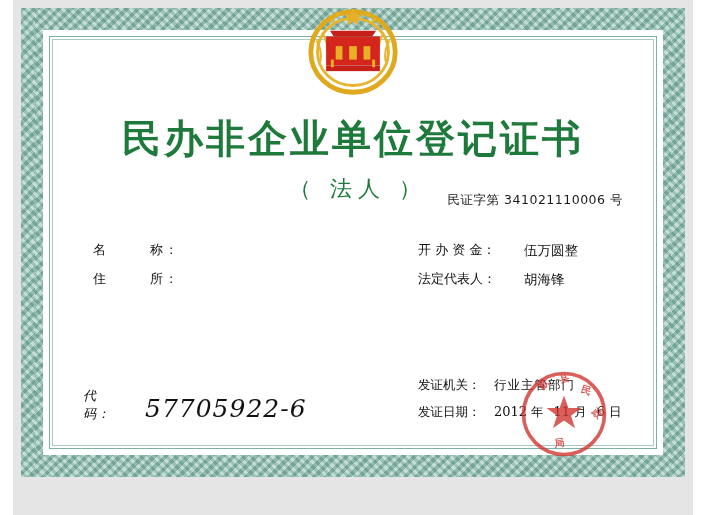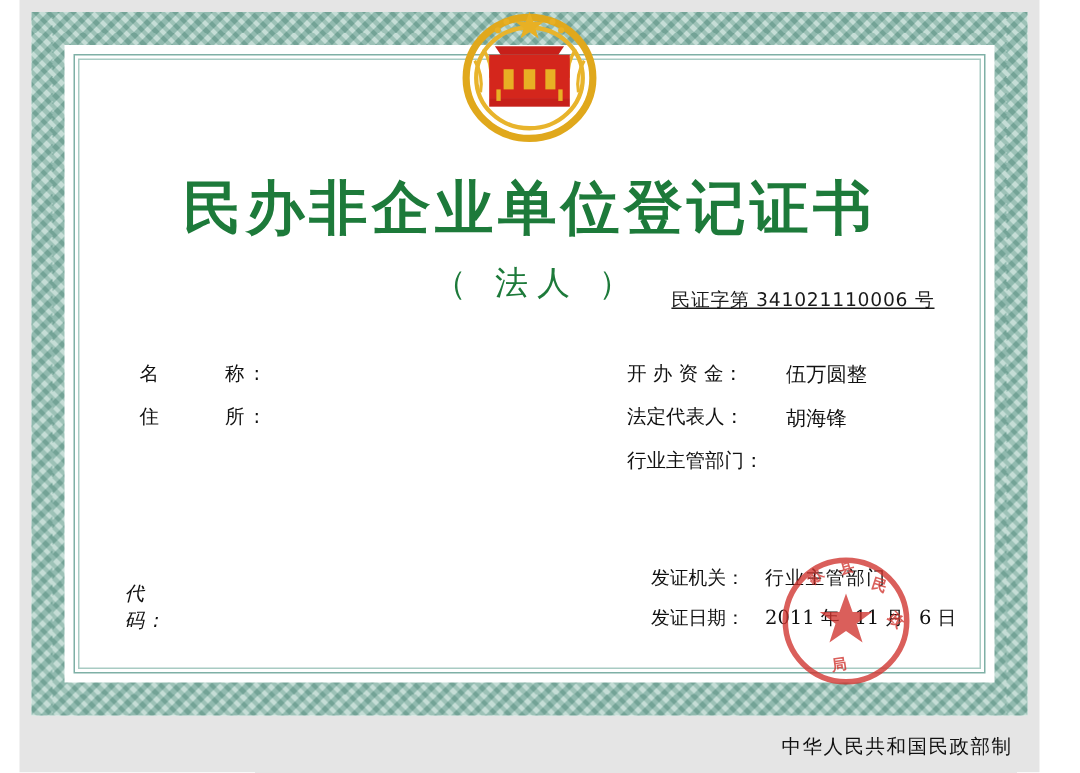--- a/index.html
+++ b/index.html
@@ -102,21 +102,20 @@
   }
   .cert-number {
     position: absolute;
     right: 70px;
     top: 192px;
     font-family: "DejaVu Sans", sans-serif;
     font-size: 12.5px;
     color: #1a1a1a;
     letter-spacing: 0.5px;
     z-index: 4;
-    text-decoration: underline;
   }
 
   .body-area {
     position: absolute;
     left: 50px;
     top: 240px;
     right: 50px;
     bottom: 70px;
     z-index: 4;
   }
@@ -195,21 +194,21 @@
   }
   .code-value {
     font-family: "DejaVu Serif", serif;
     font-size: 25px;
     color: #111;
     letter-spacing: 1px;
   }
 
   .issue-block {
     position: absolute;
-    left: 371px;
+    left: 355px;
     bottom: 14px;
     width: 280px;
   }
   .issue-row {
     display: flex;
     align-items: baseline;
     margin-bottom: 10px;
     font-family: "DejaVu Sans", sans-serif;
     font-size: 12.5px;
     color: #111;
@@ -319,54 +318,50 @@
 
     <div class="col-right">
       <div class="field-row">
         <div class="r-label">开 办 资 金：</div>
         <div class="r-value">伍万圆整</div>
       </div>
       <div class="field-row">
         <div class="r-label">法定代表人：</div>
         <div class="r-value">胡海锋</div>
       </div>
-      <div class="field-row">
-        <div class="r-label">行业主管部门：</div>
-        <div class="r-value"></div>
-      </div>
     </div>
 
     <div class="code-row">
       <div class="code-label">代　　码:</div>
+      <div class="code-value">57705922-6</div>
     </div>
 
     <div class="issue-block">
       <div class="issue-row">
         <div class="issue-label">发证机关：</div>
         <div class="issue-value">行业主管部门</div>
       </div>
       <div class="issue-row">
         <div class="issue-label">发证日期：</div>
         <div class="date-value">
-          <span class="num">2011</span><span class="cn">年</span><span class="num">11</span><span class="cn">月</span><span class="num">6</span><span class="cn">日</span>
+          <span class="num">2012</span><span class="cn">年</span><span class="num">11</span><span class="cn">月</span><span class="num">6</span><span class="cn">日</span>
         </div>
       </div>
     </div>
 
   </div>
 
   <div class="seal">
     <svg viewBox="0 0 100 100" width="92" height="92">
       <circle cx="50" cy="50" r="44" fill="none" stroke="#d0332e" stroke-width="4"></circle>
       <polygon points="50,30 54.8,43.5 69,43.5 57.6,52 62,65.5 50,57.2 38,65.5 42.4,52 31,43.5 45.2,43.5" fill="#d0332e"></polygon>
       <g fill="#d0332e" font-family="DejaVu Sans, sans-serif" font-size="11" font-weight="bold">
         <text x="26" y="24" transform="rotate(-42 26 24)">歙</text>
         <text x="46" y="16" transform="rotate(-16 46 16)">县</text>
         <text x="68" y="26" transform="rotate(18 68 26)">民</text>
         <text x="80" y="48" transform="rotate(44 80 48)">政</text>
         <text x="40" y="86" transform="rotate(-8 40 86)">局</text>
       </g>
     </svg>
   </div>
 
-  <div class="footer">中华人民共和国民政部制</div>
 
 </div>
 
 </body></html>

